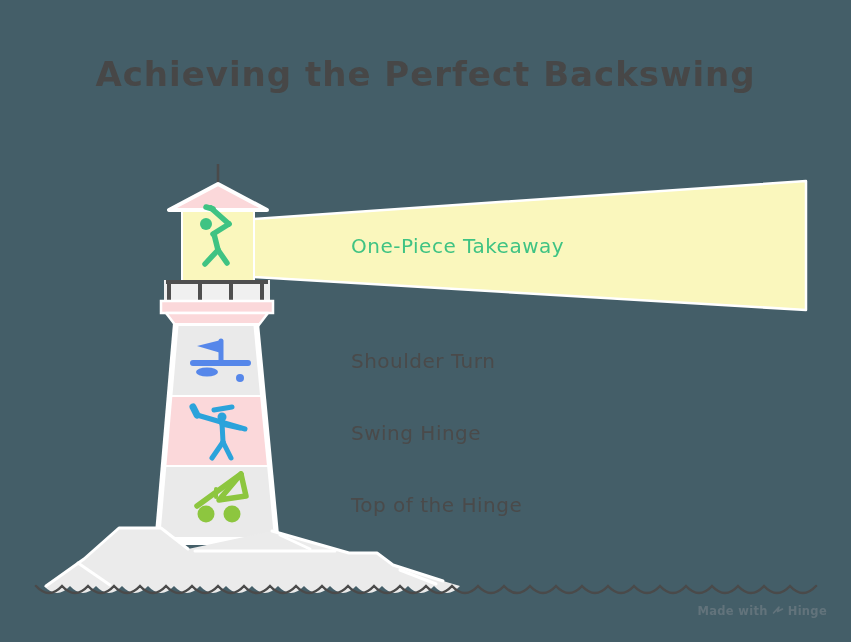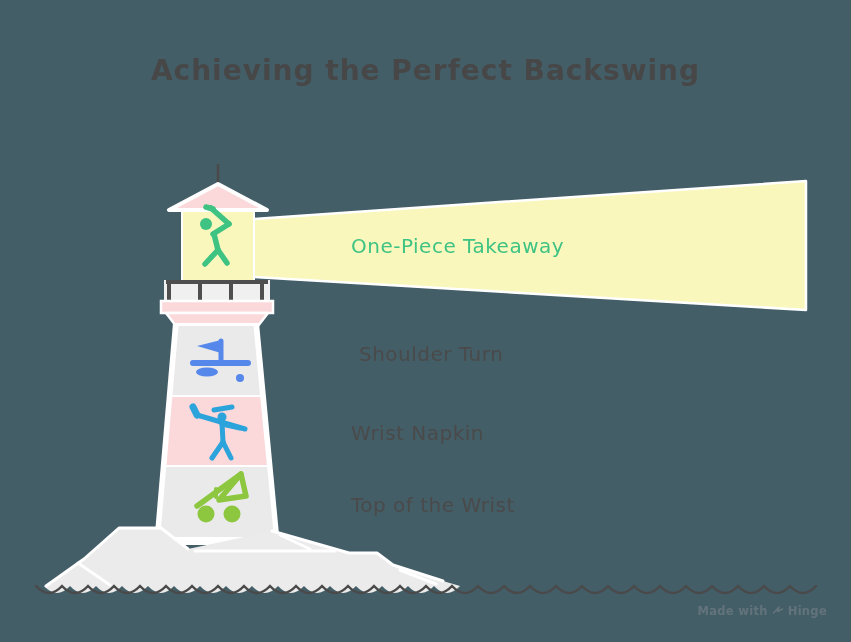--- a/index.html
+++ b/index.html
@@ -3,28 +3,28 @@
 <meta charset="utf-8">
 <style>
   html,body{margin:0;padding:0;background:#445E68;}
   .canvas{
     position:relative;width:851px;height:642px;background:#445E68;
     overflow:hidden;font-family:"DejaVu Sans","Liberation Sans",sans-serif;
   }
   .scene{position:absolute;left:0;top:0;}
   .title{
     position:absolute;left:0;top:54px;width:851px;text-align:center;
-    font-size:28px;font-weight:700;letter-spacing:1px;color:#474747;
+    font-size:34px;font-weight:700;letter-spacing:1px;color:#474747;
   }
   .step-label{
     position:absolute;left:351px;font-size:20px;font-weight:400;
     letter-spacing:0.5px;color:#4A4A4A;white-space:nowrap;
   }
   .step-label.beam-label{color:#3FC383;top:234px;}
-  .label-1{top:342px;margin-left:8px;}
+  .label-1{top:349px;}
   .label-2{top:421px;}
   .label-3{top:493px;}
   .watermark{
     position:absolute;right:24px;top:604px;display:flex;align-items:center;gap:4px;
     font-size:11.5px;font-weight:700;color:#66767E;letter-spacing:0.3px;opacity:0.9;
   }
   .watermark svg{display:block;}
 </style>
 </head>
 <body>
@@ -116,22 +116,22 @@
              q13,14 26,0 q13,14 26,0 q13,14 26,0 q13,14 26,0 q13,14 26,0 q13,14 26,0
              q13,14 26,0 q13,14 26,0 q13,14 26,0 q13,14 26,0 q13,14 26,0 q13,14 26,0
              q13,14 26,0 q13,14 26,0 q13,14 26,0 q13,14 26,0 q13,14 26,0 q13,14 26,0
              q13,14 26,0 q13,14 26,0 q13,14 26,0 q13,14 26,0 q13,14 26,0 q13,14 26,0" fill="none" stroke="#4A4A4A" stroke-width="2.5" stroke-linecap="round"></path>
   </svg>
 
   <div class="title">Achieving the Perfect Backswing</div>
 
   <div class="step-label beam-label">One-Piece Takeaway</div>
   <div class="step-label label-1">Shoulder Turn</div>
-  <div class="step-label label-2">Wrist Napkin</div>
-  <div class="step-label label-3">Top of the Wrist</div>
+  <div class="step-label label-2">Swing Hinge</div>
+  <div class="step-label label-3">Top of the Hinge</div>
 
   <div class="watermark">
     <span>Made with</span>
     <svg width="12" height="12" viewBox="0 0 12 12">
       <path d="M1.5,8 L7,2 L5.5,6.5 L10.5,4" fill="none" stroke="#66767E" stroke-width="1.6" stroke-linecap="round" stroke-linejoin="round"></path>
     </svg>
     <span>Hinge</span>
   </div>
 
 </div>

